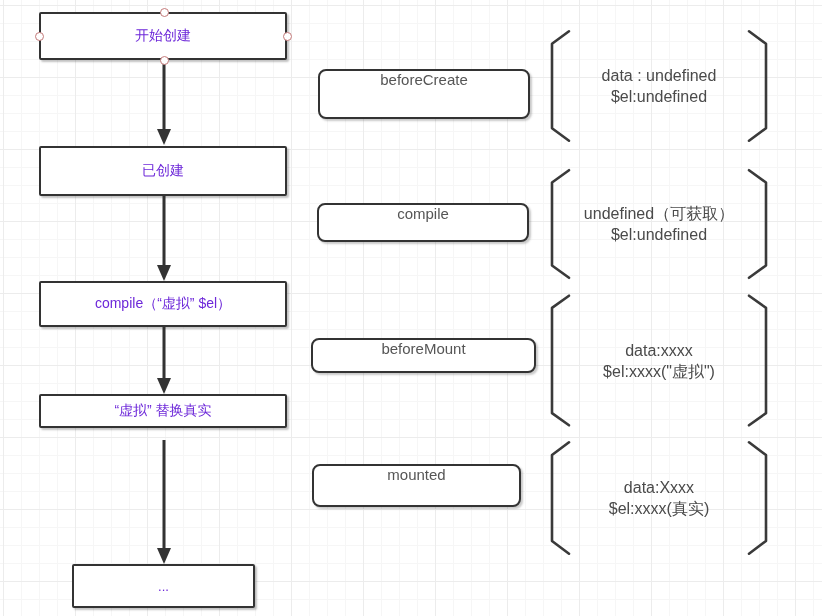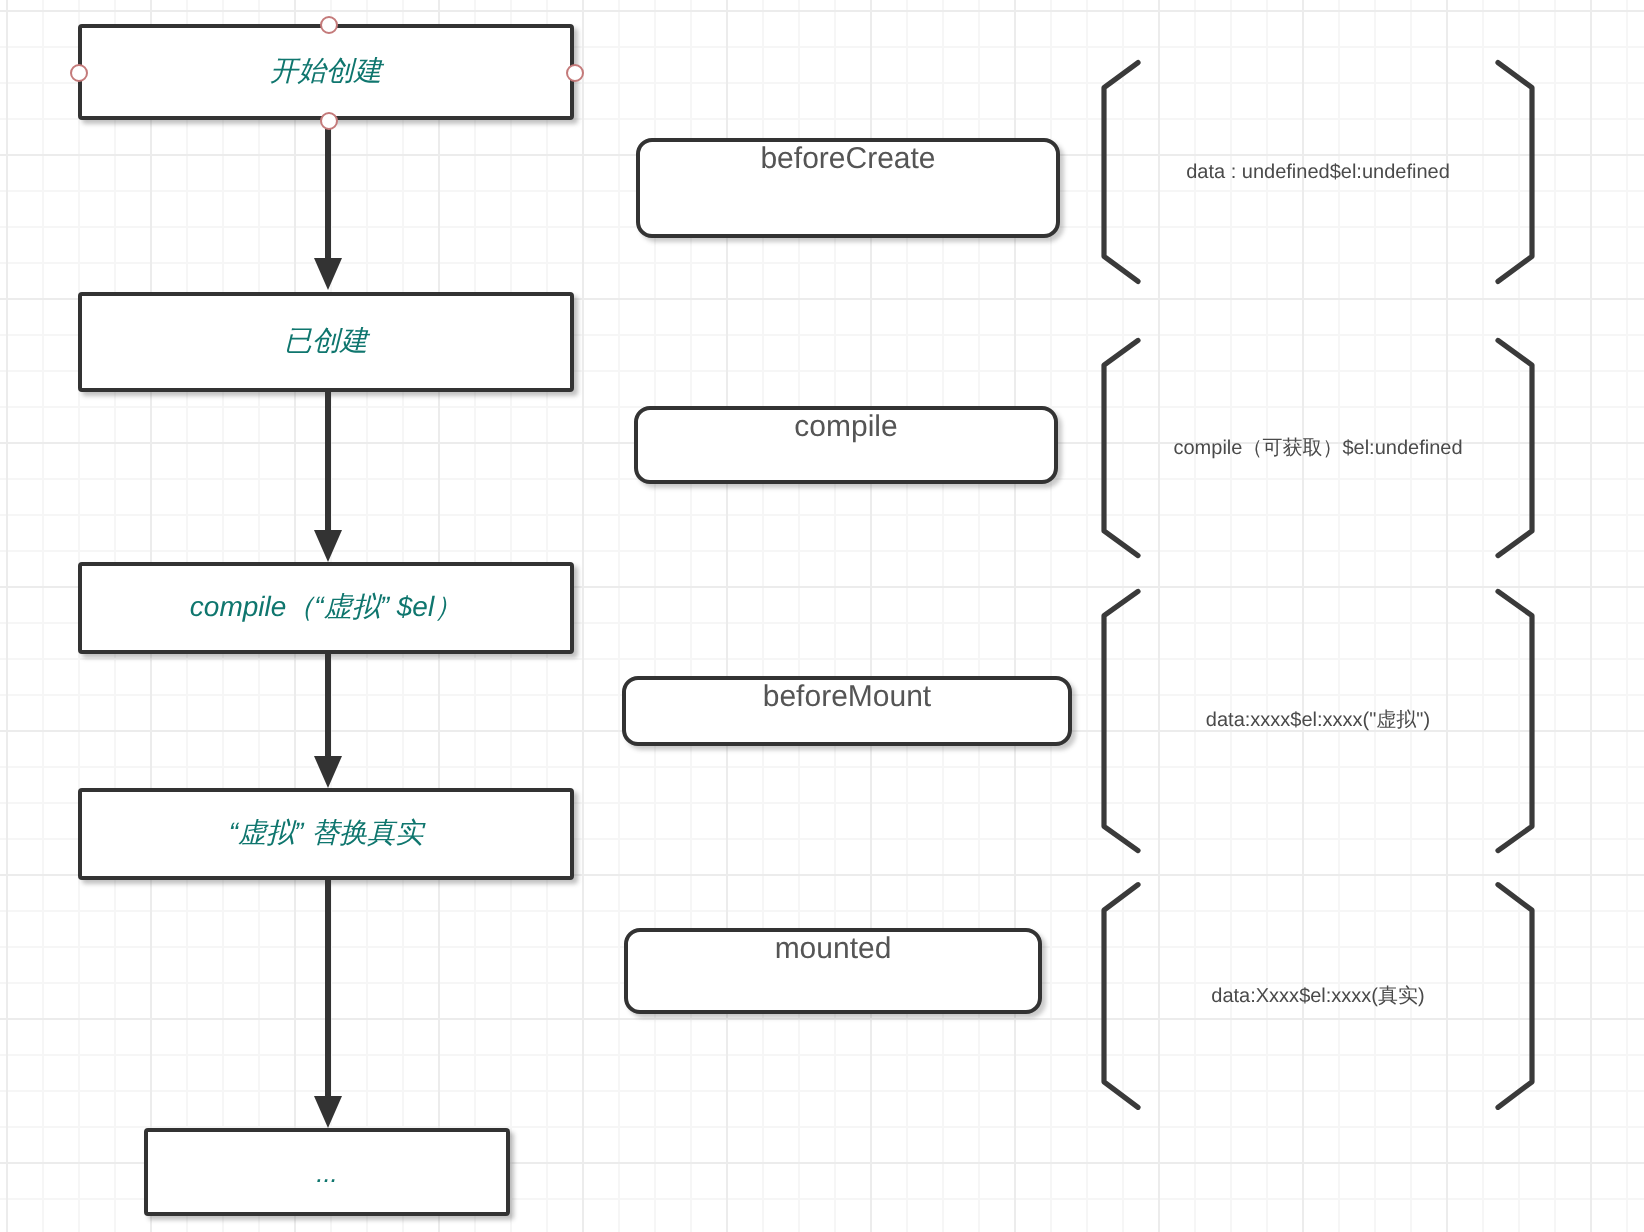--- a/index.html
+++ b/index.html
@@ -17,40 +17,39 @@
     background-size:72px 72px,72px 72px,18px 18px,18px 18px;
     background-position:3px 5px,3px 5px,3px 5px,3px 5px;
   }
   .node{
     position:absolute;
     background:#fff;
     border:2.5px solid #333;
     border-radius:2px;
     box-shadow:2px 2px 2px rgba(80,80,80,0.35);
     display:flex;align-items:center;justify-content:center;
-    font-size:14px;color:#0f766e;
+    font-size:14px;color:#6d28d9;
     box-sizing:border-box;
     text-align:left;
-    font-style:italic;
   }
   .hook{
     position:absolute;
     background:#fff;
     border:2.5px solid #333;
     border-radius:8px;
     box-shadow:2px 2px 2px rgba(80,80,80,0.3);
     display:flex;justify-content:center;
     font-size:15px;color:#555;
     box-sizing:border-box;
   }
   
   #node-start  {left:39px; top:12px;  width:248px; height:48px;}
   #node-created{left:39px; top:146px; width:248px; height:50px;}
   #node-compile{left:39px; top:281px; width:248px; height:46px;}
-  #node-replace{left:39px; top:394px; width:248px; height:46px;}
+  #node-replace{left:39px; top:394px; width:248px; height:34px;}
   #node-end    {left:72px; top:564px; width:183px; height:44px; font-size:13px;}
   
   #hook-beforecreate{left:318px; top:69px;  width:212px; height:50px;}
   #hook-created     {left:317px; top:203px; width:212px; height:39px;}
   #hook-beforemount {left:311px; top:338px; width:225px; height:35px;}
   #hook-mounted     {left:312px; top:464px; width:209px; height:43px;}
   
   .arrow{position:absolute;left:156px;width:15px;}
   .arrow .shaft{position:absolute;left:50%;transform:translateX(-50%);top:0;bottom:13px;width:3px;background:#333;}
   .arrow .head{position:absolute;left:50%;transform:translateX(-50%);bottom:0;width:0;height:0;
@@ -69,22 +68,22 @@
   .state{position:absolute;left:548px;width:222px;}
   #state-1{top:29px;  height:114px;}
   #state-2{top:168px; height:112px;}
   #state-3{top:293px; height:135px;}
   #state-4{top:440px; height:116px;}
   .state svg{position:absolute;top:0;height:100%;width:24px;}
   .state svg.left{left:0;}
   .state svg.right{right:0;}
   .state .state-text{
     position:absolute;inset:0;
-    display:flex;flex-direction:row;align-items:center;justify-content:center;
-    font-size:10px;line-height:21px;color:#4a4a4a;text-align:center;
+    display:flex;flex-direction:column;align-items:center;justify-content:center;
+    font-size:16px;line-height:21px;color:#4a4a4a;text-align:center;
   }
   .state polyline{fill:none;stroke:#3a3a3a;stroke-width:2.6;stroke-linecap:round;stroke-linejoin:round;}
 </style>
 </head>
 <body>
 
 <div id="canvas">
 
   <div class="node" id="node-start">
     <span>开始创建</span>
@@ -157,21 +156,21 @@
   </div>
 
   <div class="state" id="state-2">
     <svg class="left" viewBox="0 0 24 100" preserveAspectRatio="none">
       <polyline points="21,2 4,13 4,87 21,98" vector-effect="non-scaling-stroke"></polyline>
     </svg>
     <svg class="right" viewBox="0 0 24 100" preserveAspectRatio="none">
       <polyline points="3,2 20,13 20,87 3,98" vector-effect="non-scaling-stroke"></polyline>
     </svg>
     <div class="state-text">
-      <span>compile（可获取）</span>
+      <span>undefined（可获取）</span>
       <span>$el:undefined</span>
     </div>
   </div>
 
   <div class="state" id="state-3">
     <svg class="left" viewBox="0 0 24 100" preserveAspectRatio="none">
       <polyline points="21,2 4,11 4,89 21,98" vector-effect="non-scaling-stroke"></polyline>
     </svg>
     <svg class="right" viewBox="0 0 24 100" preserveAspectRatio="none">
       <polyline points="3,2 20,11 20,89 3,98" vector-effect="non-scaling-stroke"></polyline>

